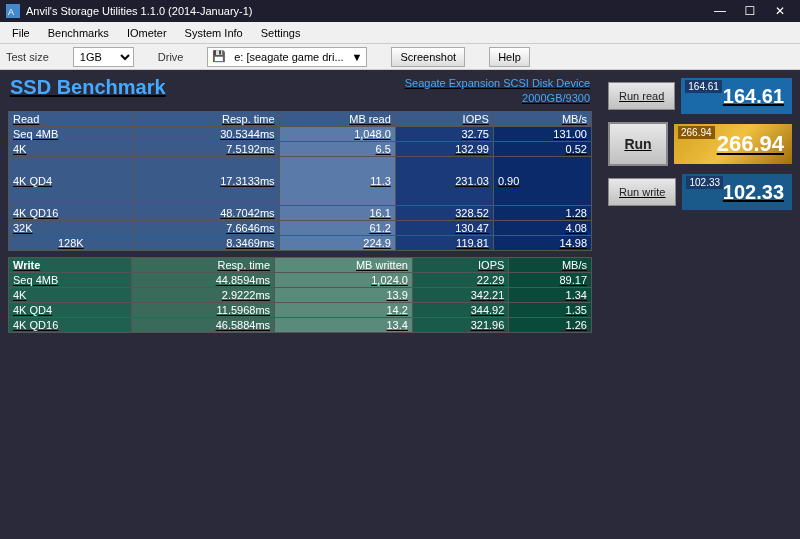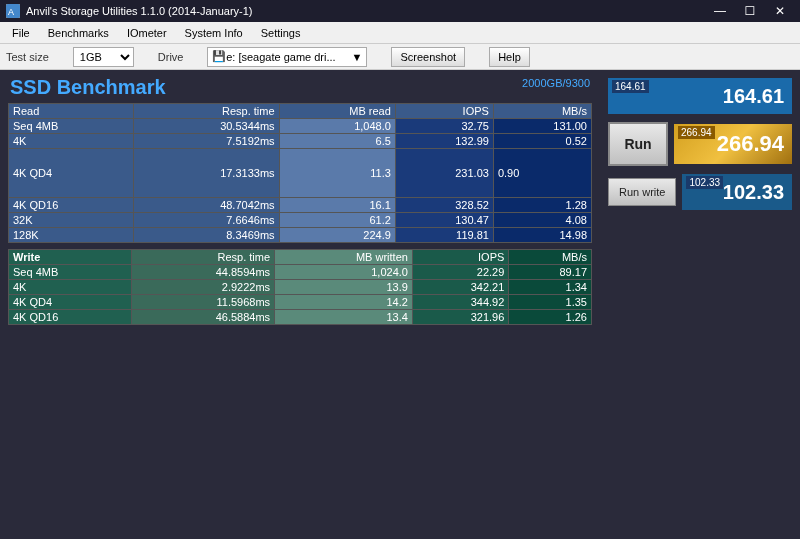--- a/index.html
+++ b/index.html
@@ -97,20 +97,21 @@
       border: 1px solid #aaa;
       background: linear-gradient(to bottom, #fff, #ddd);
       cursor: pointer;
     }
 
     
     #main {
       display: flex;
       height: calc(539px - 22px - 22px - 26px);
       background: #eab308;
+      text-decoration: underline;
     }
 
     
     #left-panel {
       flex: 1;
       display: flex;
       flex-direction: column;
       background: #2a2a3a;
       padding: 0;
     }
@@ -290,34 +291,35 @@
   <span class="toolbar-label">Test size</span>
   <select class="toolbar-select">
     <option>1GB</option>
     <option>100MB</option>
     <option>256MB</option>
     <option>4GB</option>
   </select>
   <span class="toolbar-label">Drive</span>
   <div class="toolbar-drive-box">
     <span>💾</span>
-    <span style="margin-left:0;">e: [seagate game dri...</span>
+    <span style="margin-left:8px;">e: [seagate game dri...</span>
     <span style="margin-left:auto;">▼</span>
   </div>
   <button class="toolbar-btn">Screenshot</button>
   <button class="toolbar-btn">Help</button>
 </div>
 
 <div id="main">
 
   <div id="left-panel">
 
     <div id="ssd-header">
       <span id="ssd-title">SSD Benchmark</span>
       <div id="ssd-device-info">
+        <div>Seagate Expansion SCSI Disk Device</div>
         <div>2000GB/9300</div>
       </div>
     </div>
 
     <table id="bench-table">
       <thead>
         <tr>
           <th class="row-section-read">Read</th>
           <th class="cell-resp">Resp. time</th>
           <th class="cell-mb">MB read</th>
@@ -355,21 +357,21 @@
             <td class="cell-mbs" style="border: 1px solid rgb(85, 85, 85); padding: 1px 4px; font-size: 11px; text-align: right;">1.28</td>
           </tr>
           <tr>
             <td class="row-label-read" style="border: 1px solid rgb(85, 85, 85); padding: 1px 4px; font-size: 11px; text-align: left;">32K</td>
             <td class="cell-resp" style="border: 1px solid rgb(85, 85, 85); padding: 1px 4px; font-size: 11px; text-align: right;">7.6646ms</td>
             <td class="cell-mb" style="border: 1px solid rgb(85, 85, 85); padding: 1px 4px; font-size: 11px; text-align: right;">61.2</td>
             <td class="cell-iops" style="border: 1px solid rgb(85, 85, 85); padding: 1px 4px; font-size: 11px; text-align: right;">130.47</td>
             <td class="cell-mbs" style="border: 1px solid rgb(85, 85, 85); padding: 1px 4px; font-size: 11px; text-align: right;">4.08</td>
           </tr>
           <tr>
-            <td class="row-label-read" style="border: 1px solid rgb(85, 85, 85); padding: 1px 4px; font-size: 11px; text-align: left;">128K</td>
+            <td class="row-label-read" style="border: 1px solid rgb(85, 85, 85); padding: 1px 4px; font-size: 11px; text-align: center;">128K</td>
             <td class="cell-resp" style="border: 1px solid rgb(85, 85, 85); padding: 1px 4px; font-size: 11px; text-align: right;">8.3469ms</td>
             <td class="cell-mb" style="border: 1px solid rgb(85, 85, 85); padding: 1px 4px; font-size: 11px; text-align: right;">224.9</td>
             <td class="cell-iops" style="border: 1px solid rgb(85, 85, 85); padding: 1px 4px; font-size: 11px; text-align: right;">119.81</td>
             <td class="cell-mbs" style="border: 1px solid rgb(85, 85, 85); padding: 1px 4px; font-size: 11px; text-align: right;">14.98</td>
           </tr>
         </tbody>
     </table>
 
     <div style="height:6px;background:#2a2a3a;"></div>
 
@@ -413,20 +415,21 @@
             <td style="border: 1px solid rgb(85, 85, 85); padding: 1px 4px; font-size: 11px; background-color: rgb(10, 74, 58); color: rgb(255, 255, 255); text-align: right;">1.26</td>
           </tr>
         </tbody>
     </table>
 
   </div>
 
   <div id="right-panel">
 
     <div class="score-group">
+      <button class="run-btn">Run read</button>
       <div class="score-box score-box-read">
         <span class="score-badge">164.61</span>
         <span class="score-value">164.61</span>
       </div>
     </div>
 
     <div class="score-group" style="justify-content:center;">
       <button class="run-btn-big">Run</button>
       <div class="score-box score-box-run" style="height:40px;">
         <span class="score-badge score-badge-gold">266.94</span>

